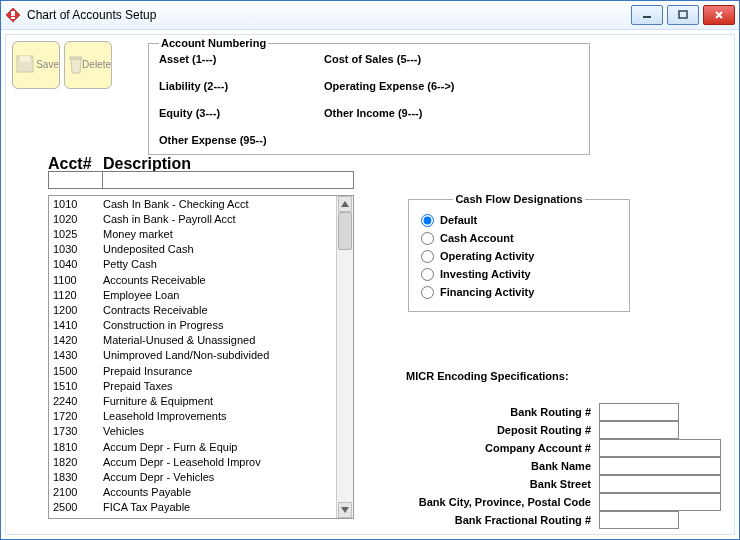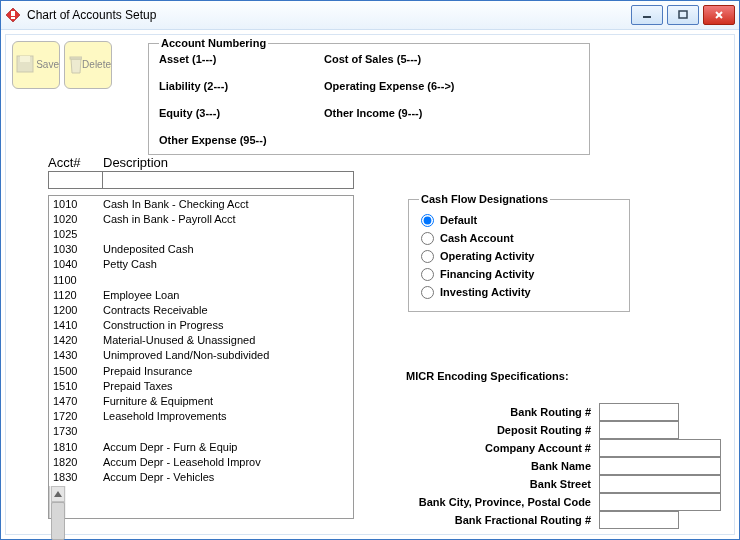--- a/index.html
+++ b/index.html
@@ -11,38 +11,38 @@
   .winbtn{width:30px;height:18px;border:1px solid #4f7bbf;border-radius:2px;margin-left:4px;display:flex;align-items:center;justify-content:center;background:linear-gradient(#eef6ff,#d0e4f8);cursor:pointer;}
   .winbtn.close{background:linear-gradient(#f07a7a,#d03020);border-color:#a02010;}
   .winbtn svg{display:block;}
   .client{flex:1;background:#fff;border:1px solid #d7e4f3;margin:4px;padding:6px;box-sizing:border-box;position:relative;}
   .toolbar{position:absolute;left:6px;top:6px;display:flex;gap:4px;}
   .tb-btn{width:46px;height:44px;border:1px solid #b8b8b8;background:#fef9c3;border-radius:6px;display:flex;flex-direction:row;align-items:center;justify-content:flex-end;color:#888;font-size:10px;cursor:pointer;padding-bottom:2px;}
   .tb-btn svg{margin-bottom:1px;opacity:0.5;}
   fieldset.numbering{position:absolute;left:140px;top:2px;width:420px;border:1px solid #b0b0b0;padding:4px 10px 8px 10px;}
   fieldset.numbering legend{font-weight:bold;font-size:11px;padding:0 2px;}
   .num-grid{display:grid;grid-template-columns:150px 190px;column-gap:10px;row-gap:2px;font-weight:bold;font-size:11px;gap:15px;}
-  .headers{position:absolute;left:42px;top:120px;display:flex;font-weight:normal;font-size:13px;align-items:flex-end;}
+  .headers{position:absolute;left:42px;top:120px;display:flex;font-weight:bold;font-size:16px;align-items:flex-end;}
   .headers .h-acct{width:55px;}
   .headers .h-desc{width:240px;}
   .inputs{position:absolute;left:42px;top:136px;display:flex;}
   .inputs input{height:18px;border:1px solid #7a7a7a;font-family:inherit;font-size:11px;padding:0 3px;box-sizing:border-box;}
   .inputs .in-acct{width:55px;margin-right:0;}
   .inputs .in-desc{width:252px;margin-left:-1px;}
-  .list-wrap{position:absolute;left:42px;top:160px;width:306px;height:324px;border:1px solid #9a9a9a;box-sizing:border-box;display:flex;flex-direction:column;}
+  .list-wrap{position:absolute;left:42px;top:160px;width:306px;height:324px;border:1px solid #9a9a9a;box-sizing:border-box;display:flex;}
   .list{flex:1;overflow:hidden;background:#fff;}
   .row{display:flex;height:15.2px;align-items:center;padding-left:4px;font-size:11px;white-space:nowrap;}
   .row .acct{width:50px;}
   .row .desc{flex:1;overflow:hidden;}
   .vscroll{width:16px;background:#f2f2f2;border-left:1px solid #ccc;display:flex;flex-direction:column;align-items:center;}
   .vscroll .arrow{width:14px;height:16px;background:#e5e5e5;border:1px solid #c0c0c0;margin:0;display:flex;align-items:center;justify-content:center;cursor:pointer;box-sizing:border-box;}
   .vscroll .track{flex:1;position:relative;width:14px;}
   .vscroll .thumb{position:absolute;left:0;top:0;width:14px;height:38px;background:#d7d7d7;border:1px solid #b0b0b0;border-radius:2px;cursor:pointer;box-sizing:border-box;}
   fieldset.cashflow{position:absolute;left:400px;top:158px;width:200px;border:1px solid #b0b0b0;padding:6px 10px 10px 10px;}
-  fieldset.cashflow legend{font-weight:bold;font-size:11px;padding:0 2px;}
+  fieldset.cashflow legend{font-weight:bold;font-size:11px;padding:0 2px;text-align:center;}
   .radio-row{display:flex;align-items:center;font-weight:bold;font-size:11px;height:18px;}
   .radio-row input{margin:0 6px 0 2px;}
   .micr-title{position:absolute;left:400px;top:335px;font-weight:bold;font-size:11px;}
   .micr-grid{position:absolute;left:368px;top:368px;width:350px;display:grid;grid-template-columns:225px 1fr;align-items:center;}
   .micr-grid .lbl{font-weight:bold;font-size:11px;text-align:right;padding-right:8px;}
   .micr-grid input{height:18px;border:1px solid #888;font-family:inherit;font-size:11px;box-sizing:border-box;padding:0 3px;}
   .micr-grid input.short{width:80px;}
   .micr-grid input.long{width:122px;}
 </style>
 </head>
@@ -125,31 +125,33 @@
           <div class="row">
             <span class="acct">1010</span>
             <span class="desc">Cash In Bank - Checking Acct</span>
           </div>
           <div class="row">
             <span class="acct">1020</span>
             <span class="desc">Cash in Bank - Payroll Acct</span>
           </div>
           <div class="row">
             <span class="acct">1025</span>
+            <span class="desc">Money market</span>
           </div>
           <div class="row">
             <span class="acct">1030</span>
             <span class="desc">Undeposited Cash</span>
           </div>
           <div class="row">
             <span class="acct">1040</span>
             <span class="desc">Petty Cash</span>
           </div>
           <div class="row">
             <span class="acct">1100</span>
+            <span class="desc">Accounts Receivable</span>
           </div>
           <div class="row">
             <span class="acct">1120</span>
             <span class="desc">Employee Loan</span>
           </div>
           <div class="row">
             <span class="acct">1200</span>
             <span class="desc">Contracts Receivable</span>
           </div>
           <div class="row">
@@ -166,29 +168,30 @@
           </div>
           <div class="row">
             <span class="acct">1500</span>
             <span class="desc">Prepaid Insurance</span>
           </div>
           <div class="row">
             <span class="acct">1510</span>
             <span class="desc">Prepaid Taxes</span>
           </div>
           <div class="row">
-            <span class="acct">1470</span>
+            <span class="acct">2240</span>
             <span class="desc">Furniture &amp; Equipment</span>
           </div>
           <div class="row">
             <span class="acct">1720</span>
             <span class="desc">Leasehold Improvements</span>
           </div>
           <div class="row">
             <span class="acct">1730</span>
+            <span class="desc">Vehicles</span>
           </div>
           <div class="row">
             <span class="acct">1810</span>
             <span class="desc">Accum Depr - Furn &amp; Equip</span>
           </div>
           <div class="row">
             <span class="acct">1820</span>
             <span class="desc">Accum Depr - Leasehold Improv</span>
           </div>
           <div class="row">
@@ -231,25 +234,25 @@
           <label class="radio-row">
             <input type="radio" name="cf" style="">
             <span>Cash Account</span>
           </label>
           <label class="radio-row">
             <input type="radio" name="cf" style="">
             <span>Operating Activity</span>
           </label>
           <label class="radio-row">
             <input type="radio" name="cf" style="">
+            <span>Investing Activity</span>
+          </label>
+          <label class="radio-row">
+            <input type="radio" name="cf" style="">
             <span>Financing Activity</span>
-          </label>
-          <label class="radio-row">
-            <input type="radio" name="cf" style="">
-            <span>Investing Activity</span>
           </label>
         </div>
     </fieldset>
 
     <div class="micr-title">MICR Encoding Specifications:</div>
     <div class="micr-grid" id="micr-grid">
         <div class="lbl">Bank Routing #</div>
         <div><input class="short" style=""></div>
         <div class="lbl">Deposit Routing #</div>
         <div><input class="short" style=""></div>

